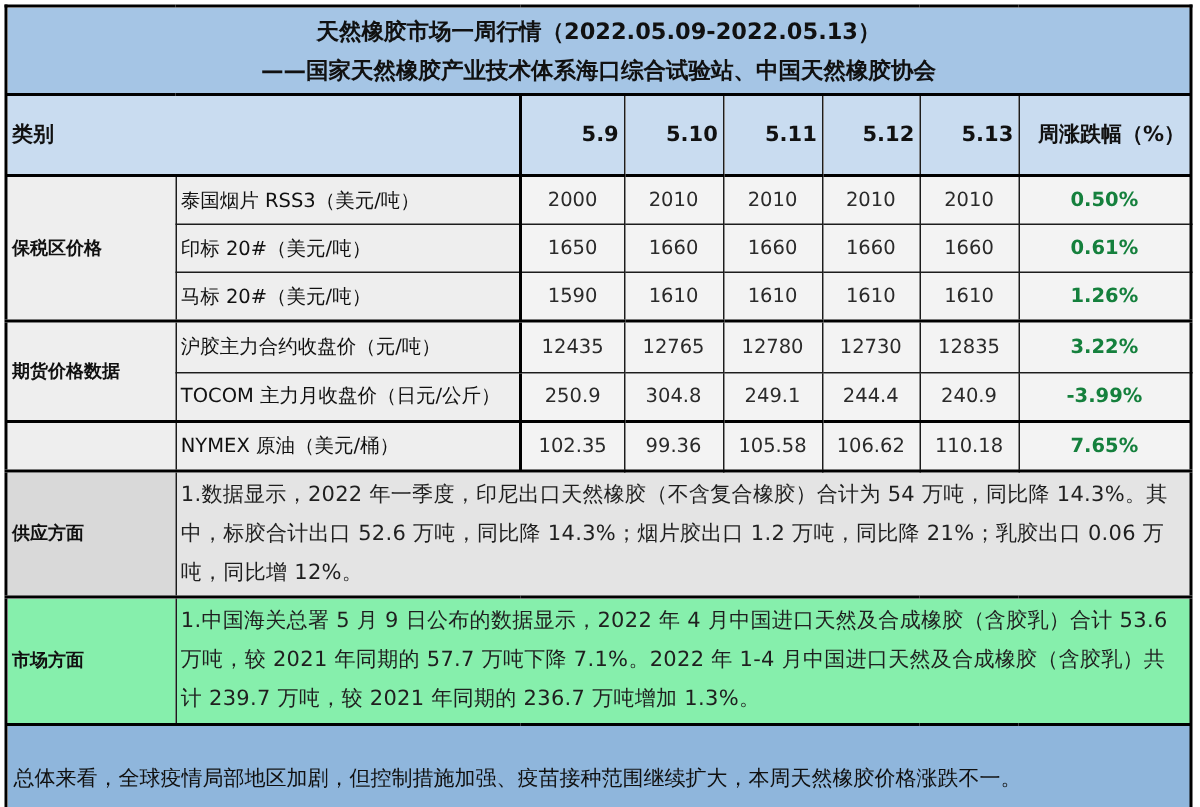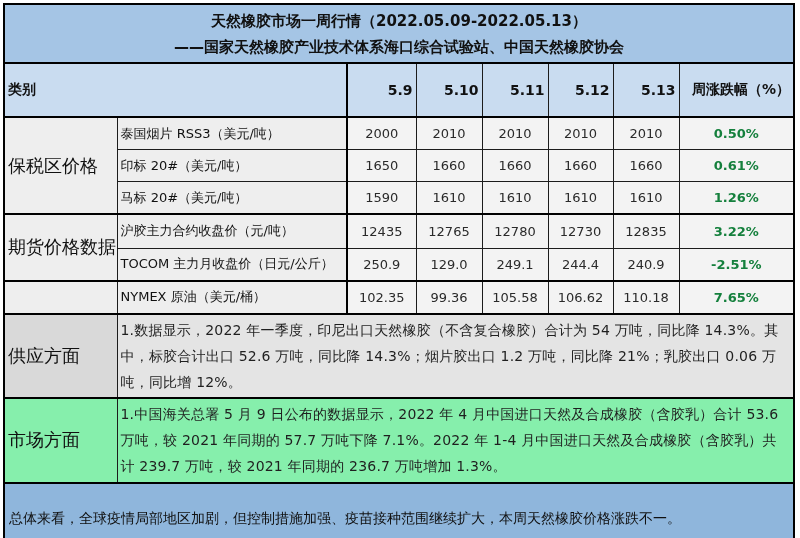--- a/index.html
+++ b/index.html
@@ -41,21 +41,21 @@
   .bg-supply-lbl{background:#d9d9d9}
   .bg-supply{background:#e4e4e4}
   .bg-market{background:#86efac}
   .bg-summary{background:#8fb6dc}
 
   tr.r-title td{height:57px;text-align:center;font-weight:bold;font-size:15px;line-height:26px;border-bottom:2px solid #000}
   tr.r-head td{height:52px;font-weight:bold;font-size:14px}
   tr.r-head td.dates{text-align:right}
   tr.r-data td{height:31px}
   tr.r-data1{height:34px}
-  td.group-cell{font-weight:normal;font-size:18px}
+  td.group-cell{font-weight:bold;font-size:12px}
   td.label-cell{font-size:13px}
   td.num-cell{text-align:center;color:#2a2a2a}
   td.pct-cell{text-align:center;font-weight:bold;color:#15803d}
   td.first-val{border-left:2px solid #000}
   tr.sep td{border-top:2px solid #000}
   td.para-cell{
     white-space:normal;
     font-size:14px;
     line-height:26px;
     padding:2px 4px 2px 3px;
@@ -137,25 +137,25 @@
       <td class="num-cell bg-cell first-val">12435</td>
       <td class="num-cell bg-cell">12765</td>
       <td class="num-cell bg-cell">12780</td>
       <td class="num-cell bg-cell">12730</td>
       <td class="num-cell bg-cell">12835</td>
       <td class="pct-cell bg-cell">3.22%</td>
     </tr>
     <tr class="r-data">
       <td class="label-cell bg-lbl">TOCOM 主力月收盘价（日元/公斤）</td>
       <td class="num-cell bg-cell first-val">250.9</td>
-      <td class="num-cell bg-cell">129.0</td>
+      <td class="num-cell bg-cell">304.8</td>
       <td class="num-cell bg-cell">249.1</td>
       <td class="num-cell bg-cell">244.4</td>
       <td class="num-cell bg-cell">240.9</td>
-      <td class="pct-cell bg-cell">-2.51%</td>
+      <td class="pct-cell bg-cell">-3.99%</td>
     </tr>
     <tr class="r-data sep">
       <td class="group-cell bg-lbl"></td>
       <td class="label-cell bg-lbl">NYMEX 原油（美元/桶）</td>
       <td class="num-cell bg-cell first-val">102.35</td>
       <td class="num-cell bg-cell">99.36</td>
       <td class="num-cell bg-cell">105.58</td>
       <td class="num-cell bg-cell">106.62</td>
       <td class="num-cell bg-cell">110.18</td>
       <td class="pct-cell bg-cell">7.65%</td>

